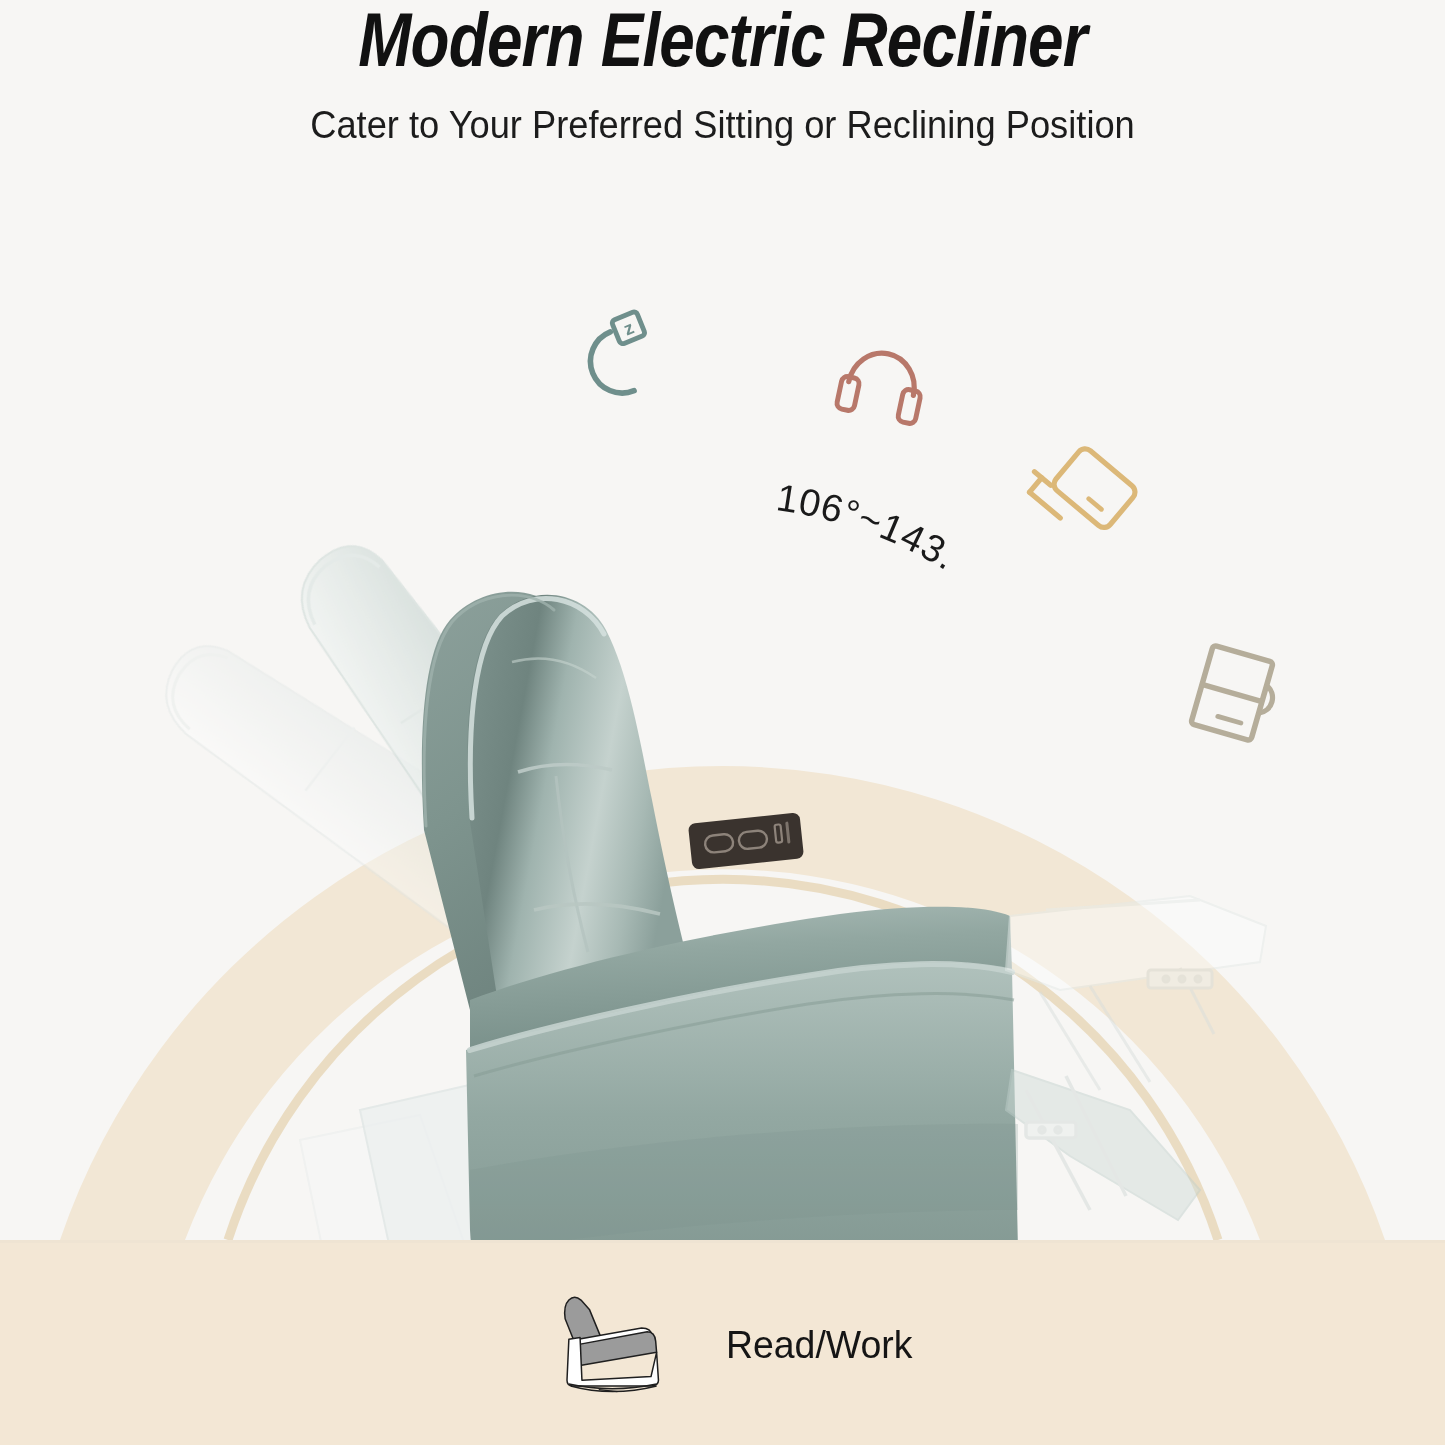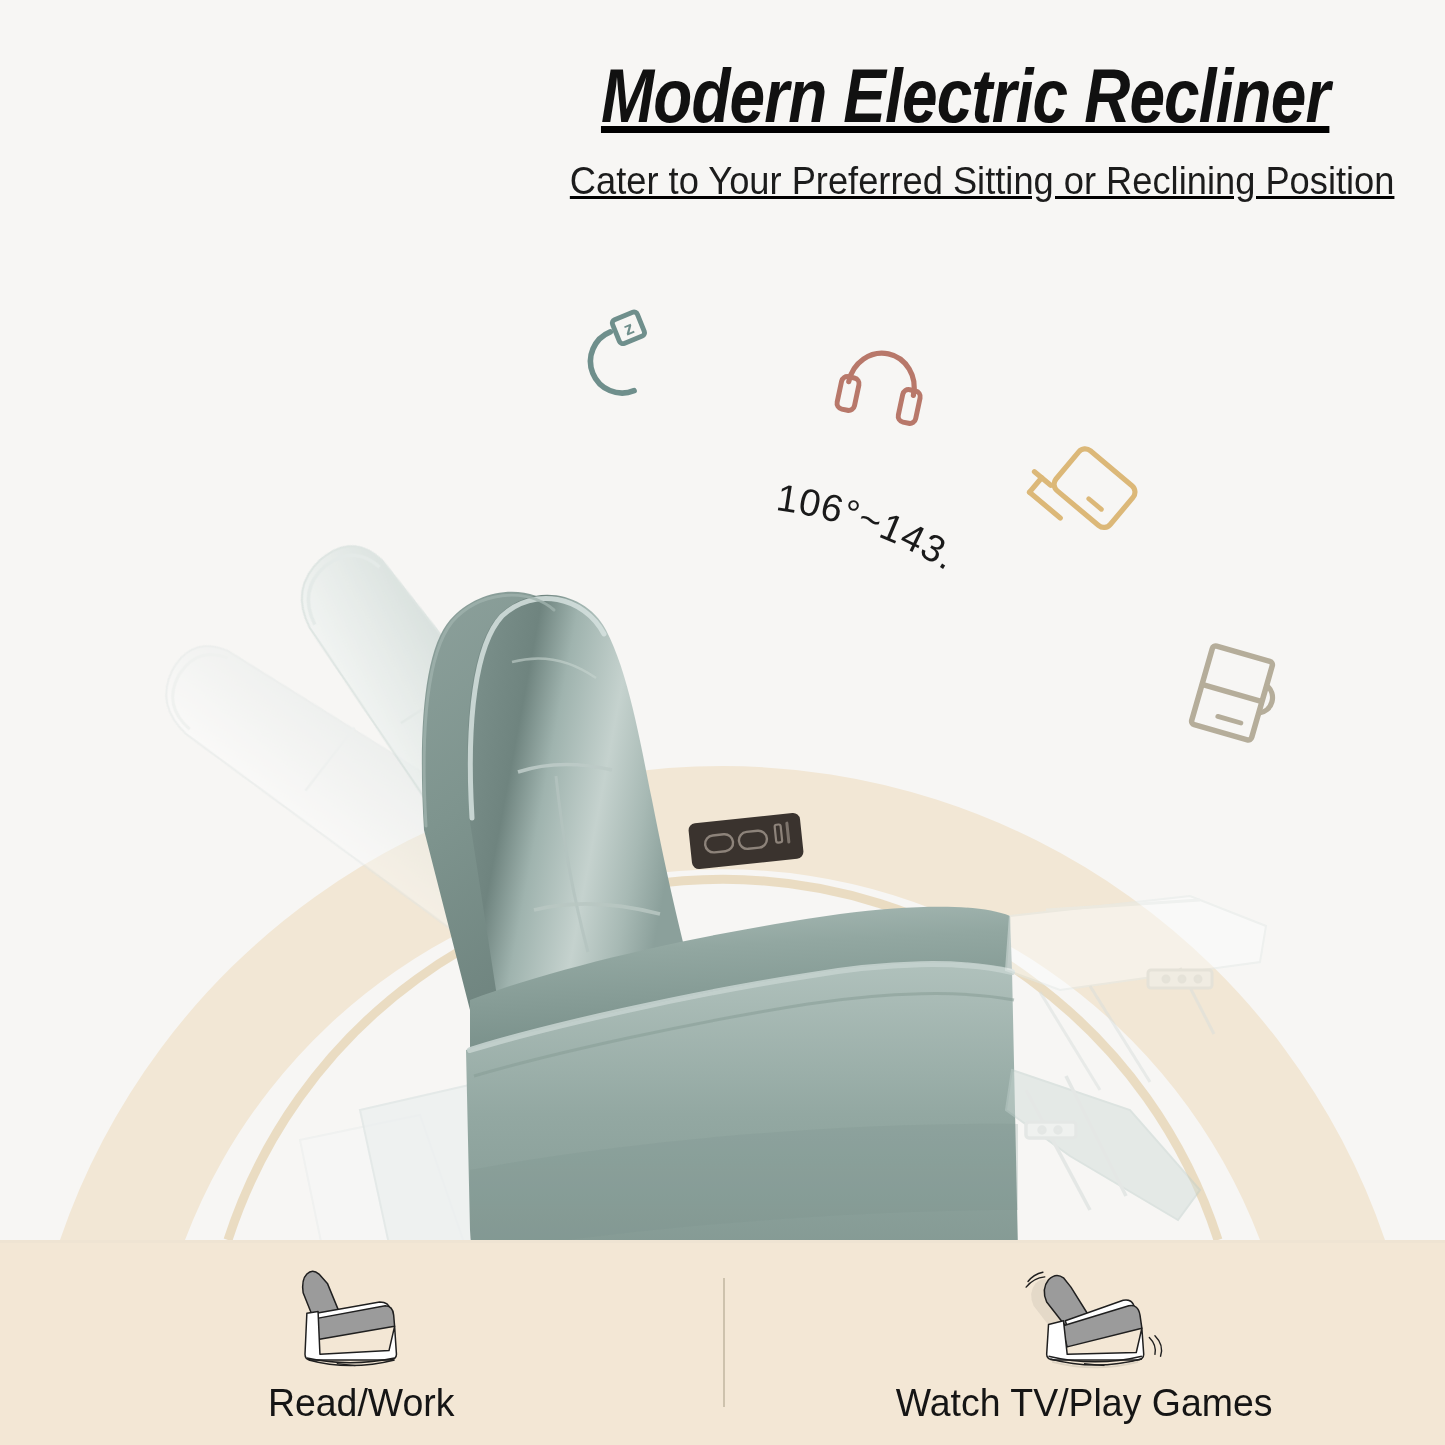--- a/index.html
+++ b/index.html
@@ -9,24 +9,22 @@
   #poster{
     position:relative;
     width:1445px;height:1445px;
     background:#f7f6f4;
     overflow:hidden;
   }
 
   
   .header{
     position:absolute;left:0;top:0;width:100%;
-    text-align:right;
-    padding-top:56px;
+    text-align:center;
     z-index:40;
-    text-decoration:underline;
   }
   .title{
     font-family:"Liberation Sans", sans-serif;
     font-weight:bold;font-style:italic;
     font-size:76px;
     letter-spacing:-1px;
     color:#111111;
     transform:scaleX(0.84);
     transform-origin:center;
     line-height:1.05;
@@ -62,21 +60,21 @@
     display:flex;align-items:stretch;
     z-index:30;
   }
   .feature-bar:before{
     content:"";position:absolute;left:0;top:0;width:100%;height:3px;
     background:#efe4d3;
   }
   .feature{
     flex:1 1 0;
     position:relative;
-    display:flex;flex-direction:column;
+    display:flex;flex-direction:row;
     align-items:center;justify-content:center;
     gap:4px;
   }
   .feature + .feature:before{
     content:"";position:absolute;left:0;top:38px;bottom:38px;width:2px;
     background:#cdc2ad;
   }
   .feature-icon{width:190px;height:112px;display:block;}
   .feature-label{
     font-family:"Liberation Sans", sans-serif;
@@ -322,46 +320,15 @@
 
         <path d="M 42 56 L 54 54 L 56 100 L 130 96 L 136 70 L 138 100 Q 138 106 130 106 L 46 106 Q 40 106 40 100 Z" fill="#ffffff" stroke="#1f1f1f" stroke-width="1.6" stroke-linejoin="round"></path>
 
         <path d="M 42 104 Q 88 114 136 104" fill="none" stroke="#1f1f1f" stroke-width="1.6"></path>
         <path d="M 44 106 Q 88 118 136 106" fill="none" stroke="#1f1f1f" stroke-width="1.6"></path>
         <path d="M 74 110 L 94 112" fill="none" stroke="#1f1f1f" stroke-width="1.4"></path>
       </svg>
       <div class="feature-label">Read/Work</div>
     </div>
 
-    <div class="feature">
-      <svg class="feature-icon" viewBox="0 0 200 120">
-
-        <path d="M 64 22 Q 56 16 48 24 Q 40 34 46 48 L 66 74 L 90 62 L 72 30 Z" fill="#e0d6c6" opacity="0.85"></path>
-
-        <g stroke="#1f1f1f" stroke-width="1.5" fill="none" stroke-linecap="round">
-          <path d="M 40 22 Q 46 14 56 12"></path>
-          <path d="M 38 28 Q 46 18 58 17"></path>
-        </g>
-
-        <path d="M 78 18 Q 70 12 62 20 Q 54 30 60 44 L 82 72 L 106 60 L 86 28 Z" fill="#9b9b9b" stroke="#1f1f1f" stroke-width="1.6" stroke-linejoin="round"></path>
-
-        <path d="M 80 64 L 142 42 Q 152 40 154 50 L 156 62 L 86 84 Z" fill="#ffffff" stroke="#1f1f1f" stroke-width="1.6" stroke-linejoin="round"></path>
-
-        <path d="M 76 70 L 148 48 Q 158 46 160 58 L 162 72 L 82 92 Z" fill="#9b9b9b" stroke="#1f1f1f" stroke-width="1.6" stroke-linejoin="round"></path>
-
-        <path d="M 62 68 L 78 64 L 82 100 L 156 98 L 162 72 L 164 100 Q 164 106 156 106 L 68 106 Q 60 106 60 100 Z" fill="#ffffff" stroke="#1f1f1f" stroke-width="1.6" stroke-linejoin="round"></path>
-
-        <path d="M 62 102 Q 112 114 162 102" fill="none" stroke="#1f1f1f" stroke-width="1.6"></path>
-        <path d="M 64 105 Q 112 118 162 105" fill="none" stroke="#1f1f1f" stroke-width="1.6"></path>
-        <path d="M 100 110 L 122 112" fill="none" stroke="#1f1f1f" stroke-width="1.4"></path>
-
-        <g stroke="#1f1f1f" stroke-width="1.5" fill="none" stroke-linecap="round">
-          <path d="M 170 82 Q 178 90 176 100"></path>
-          <path d="M 176 80 Q 186 90 182 102"></path>
-        </g>
-
-        <path d="M 66 108 Q 112 120 158 108" fill="none" stroke="#ddd3c2" stroke-width="2"></path>
-      </svg>
-      <div class="feature-label">Watch TV/Play Games</div>
-    </div>
 
   </div>
 </div>
 
 </body></html>

